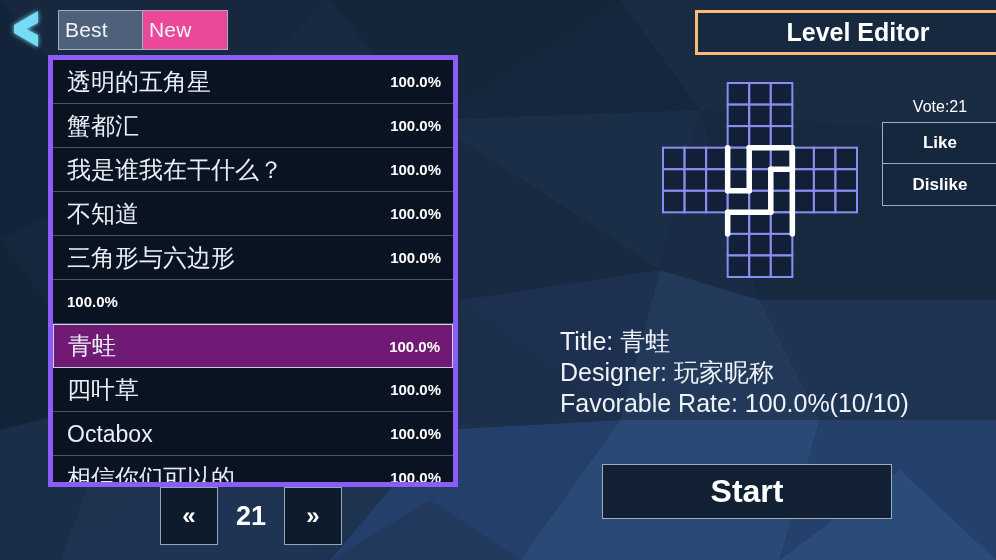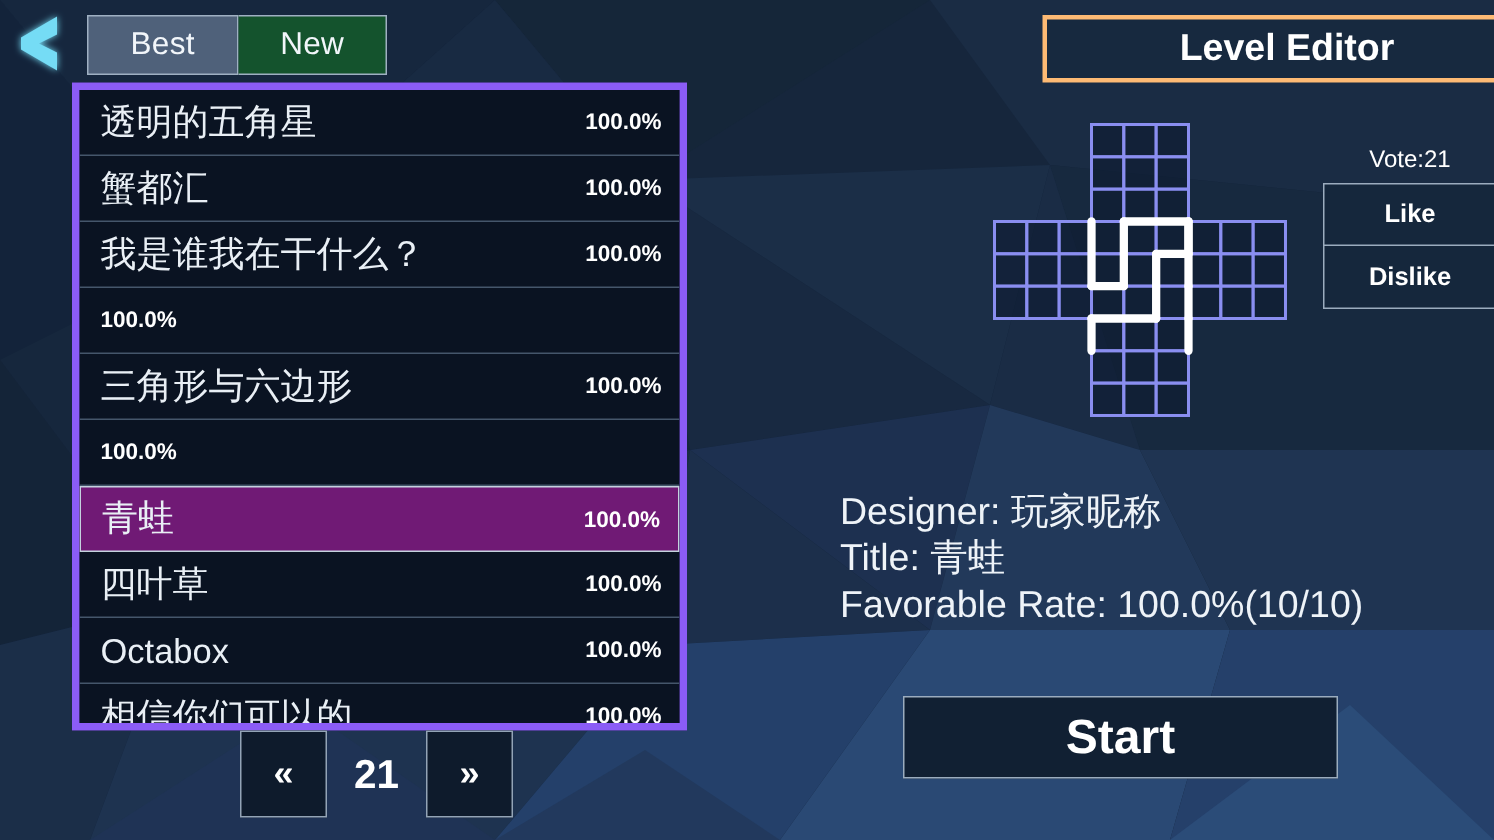--- a/index.html
+++ b/index.html
@@ -16,27 +16,27 @@
 
   
   #back-arrow {
     position:absolute; left:4px; top:3px; width:52px; height:52px; z-index:6;
     cursor:pointer;
   }
 
   
   #tabs { position:absolute; left:58px; top:10px; z-index:5; display:flex; }
   .tab {
-    height:40px; min-width:85px; padding:0 28px;
+    height:40px; min-width:85px; padding:0 6px;
     display:flex; align-items:center; justify-content:flex-start;
     font-size:21px; color:#f2f6fa; letter-spacing:.2px;
     border:1px solid #9fb0c2; cursor:pointer;
   }
   .tab.active { background:#4f617a; }
-  .tab.inactive { background:#14532d; border-left:none; }
+  .tab.inactive { background:#ec4899; border-left:none; }
 
   
   #level-list {
     position:absolute; left:48px; top:55px; width:410px; height:432px;
     border:5px solid #8b5cf6; background:#0a1322; overflow:hidden; z-index:4;
   }
   .level-row {
     position:relative; height:44px; display:flex; align-items:center;
     background:#0a1322; border-bottom:1px solid #45566b;
     padding:0 12px 0 14px; cursor:pointer;
@@ -170,20 +170,21 @@
       </div>
       <div class="level-row">
         <div class="level-name">蟹都汇</div>
         <div class="level-rate">100.0%</div>
       </div>
       <div class="level-row">
         <div class="level-name">我是谁我在干什么？</div>
         <div class="level-rate">100.0%</div>
       </div>
       <div class="level-row">
+        <div class="level-name">不知道</div>
         <div class="level-rate">100.0%</div>
       </div>
       <div class="level-row">
         <div class="level-name">三角形与六边形</div>
         <div class="level-rate">100.0%</div>
       </div>
       <div class="level-row">
         <div class="level-rate">100.0%</div>
       </div>
       <div class="level-row selected">
@@ -284,22 +285,22 @@
     <div id="vote-count">Vote:21</div>
     <div class="vote-btn">
       <span>Like</span>
     </div>
     <div class="vote-btn">
       <span>Dislike</span>
     </div>
   </div>
 
   <div id="level-meta">
+    <div>Title: 青蛙</div>
     <div>Designer: 玩家昵称</div>
-    <div>Title: 青蛙</div>
     <div>Favorable Rate: 100.0%(10/10)</div>
   </div>
 
   <div id="start-button">
     <span>Start</span>
   </div>
 
 </div>
 
 </body></html>

